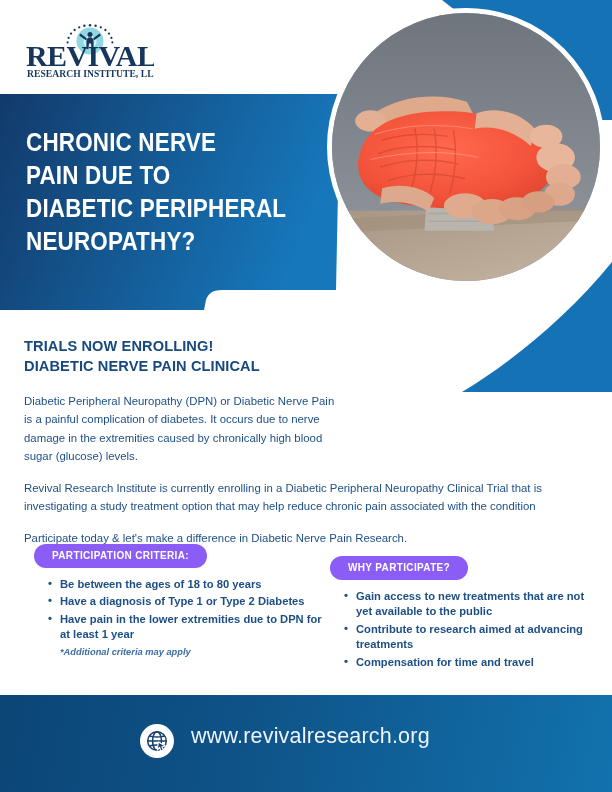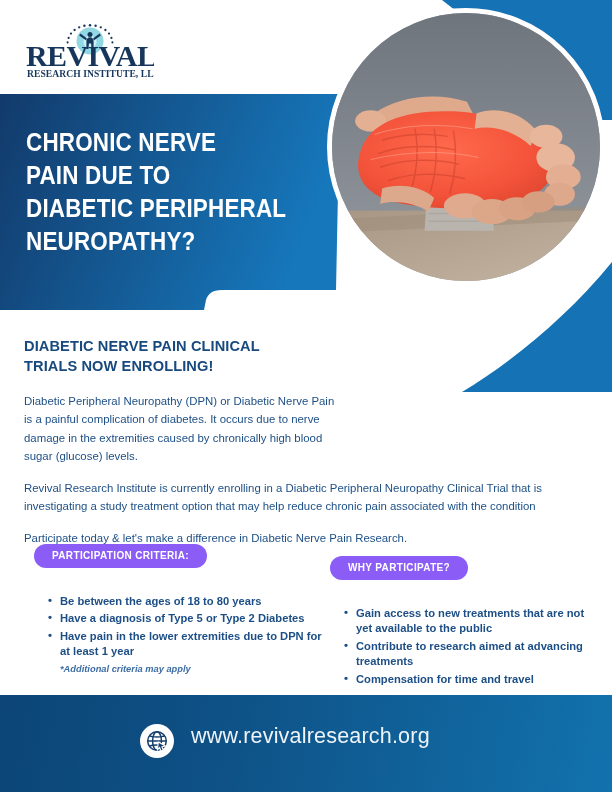--- a/index.html
+++ b/index.html
@@ -147,21 +147,21 @@
     font-weight: 700;
     font-size: 10px;
     letter-spacing: 0.35px;
     padding: 6px 18px 7px 18px;
     border-radius: 14px;
     white-space: nowrap;
   }
 
   ul.crit {
     list-style: none;
-    margin-top: 26px;
+    margin-top: 9px;
     padding-left: 14px;
   }
   ul.crit li {
     position: relative;
     color: #1d4f86;
     font-size: 11.2px;
     font-weight: 600;
     line-height: 1.38;
     margin-bottom: 2px;
     padding-left: 12px;
@@ -355,37 +355,37 @@
     </svg>
     <div class="headline-text">
       <span class="hl">CHRONIC NERVE</span>
       <span class="hl">PAIN DUE TO</span>
       <span class="hl">DIABETIC PERIPHERAL</span>
       <span class="hl">NEUROPATHY?</span>
     </div>
   </div>
 
   <div class="subhead">
+    <div>TRIALS NOW ENROLLING!</div>
     <div>DIABETIC NERVE PAIN CLINICAL</div>
-    <div>TRIALS NOW ENROLLING!</div>
   </div>
 
   <div class="body-copy">
     <p class="p-narrow">Diabetic Peripheral Neuropathy (DPN) or Diabetic Nerve Pain is a painful complication of diabetes. It occurs due to nerve damage in the extremities caused by chronically high blood sugar (glucose) levels.</p>
     <p>Revival Research Institute is currently enrolling in a Diabetic Peripheral Neuropathy Clinical Trial that is investigating a study treatment option that may help reduce chronic pain associated with the condition</p>
     <p>Participate today &amp; let's make a difference in Diabetic Nerve Pain Research.</p>
   </div>
 
   <div class="cols">
 
     <div class="col-left">
       <span class="pill">PARTICIPATION CRITERIA:</span>
       <ul class="crit">
         <li>Be between the ages of 18 to 80 years</li>
-        <li>Have a diagnosis of Type 5 or Type 2 Diabetes</li>
+        <li>Have a diagnosis of Type 1 or Type 2 Diabetes</li>
         <li>Have pain in the lower extremities due to DPN for at least 1 year</li>
       </ul>
       <div class="footnote">*Additional criteria may apply</div>
     </div>
 
     <div class="col-right">
       <span class="pill">WHY PARTICIPATE?</span>
       <ul class="crit">
         <li>Gain access to new treatments that are not yet available to the public</li>
         <li>Contribute to research aimed at advancing treatments</li>

